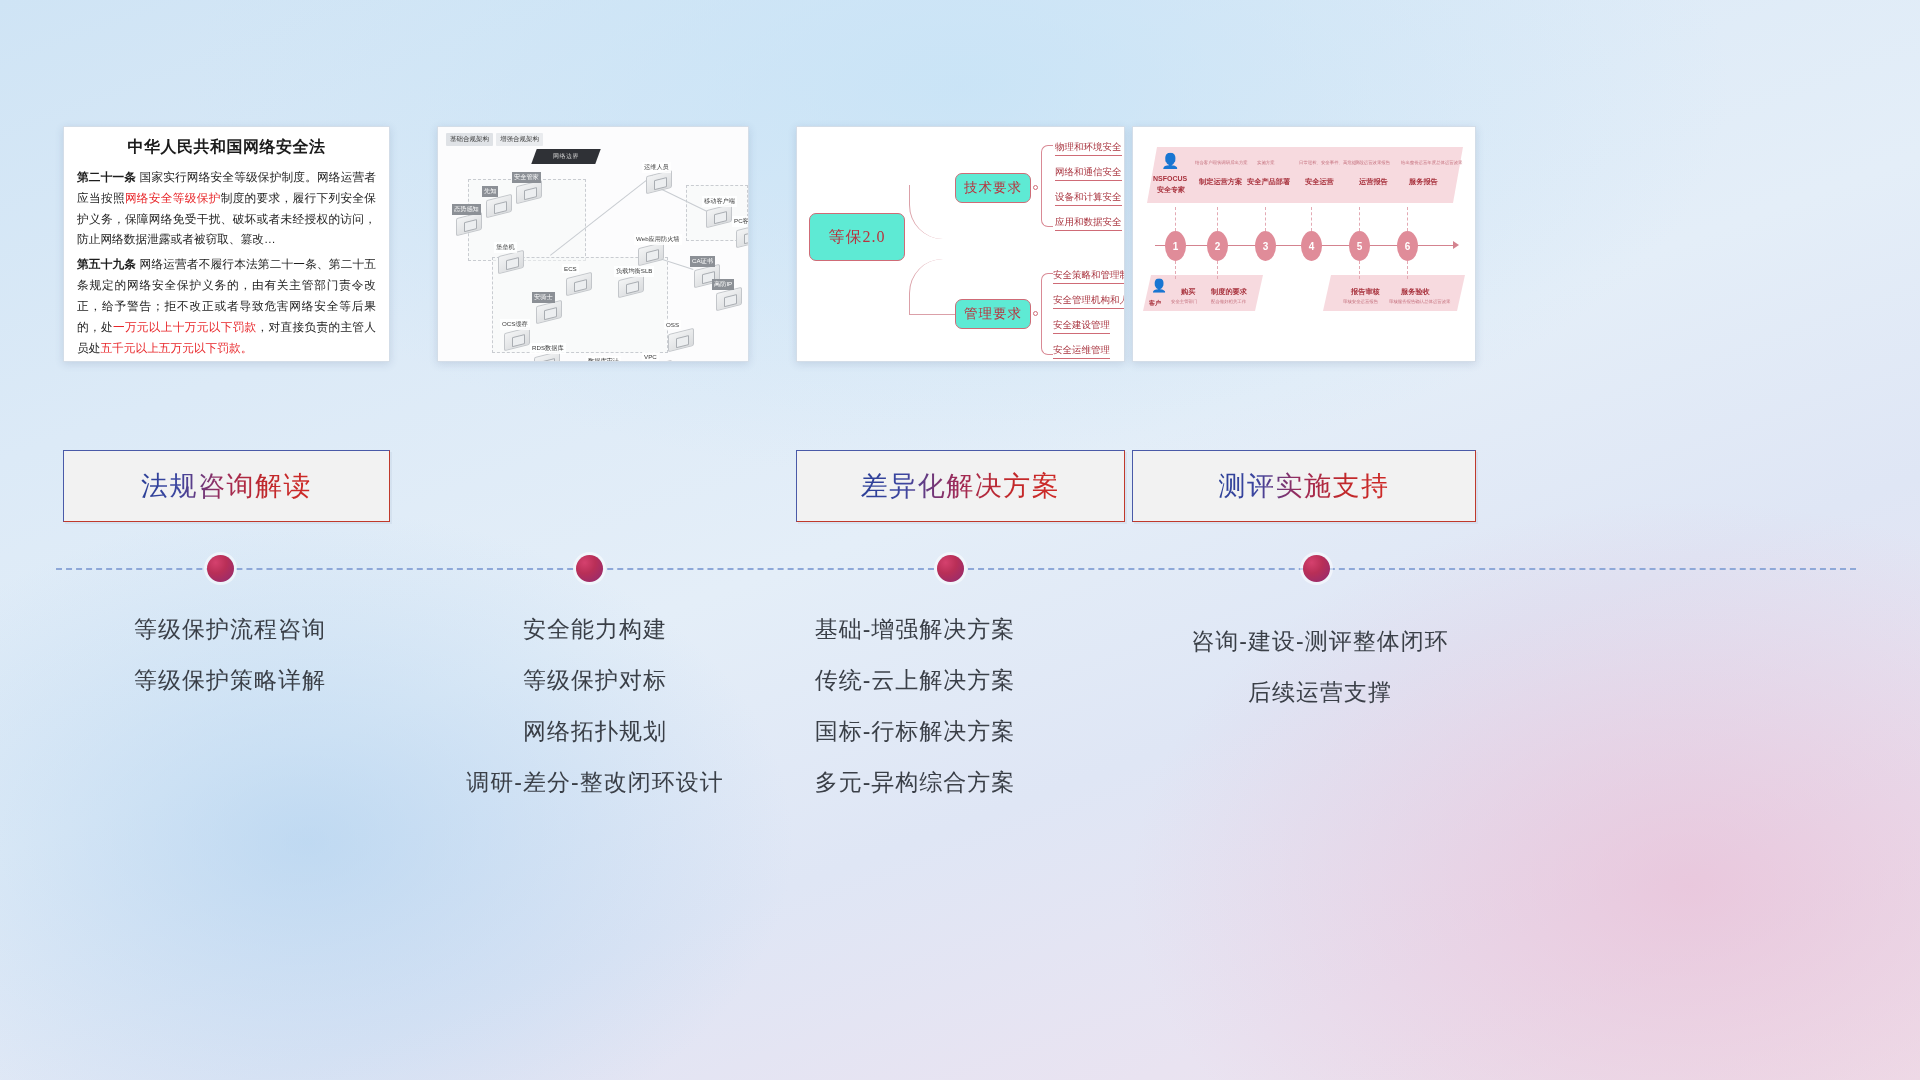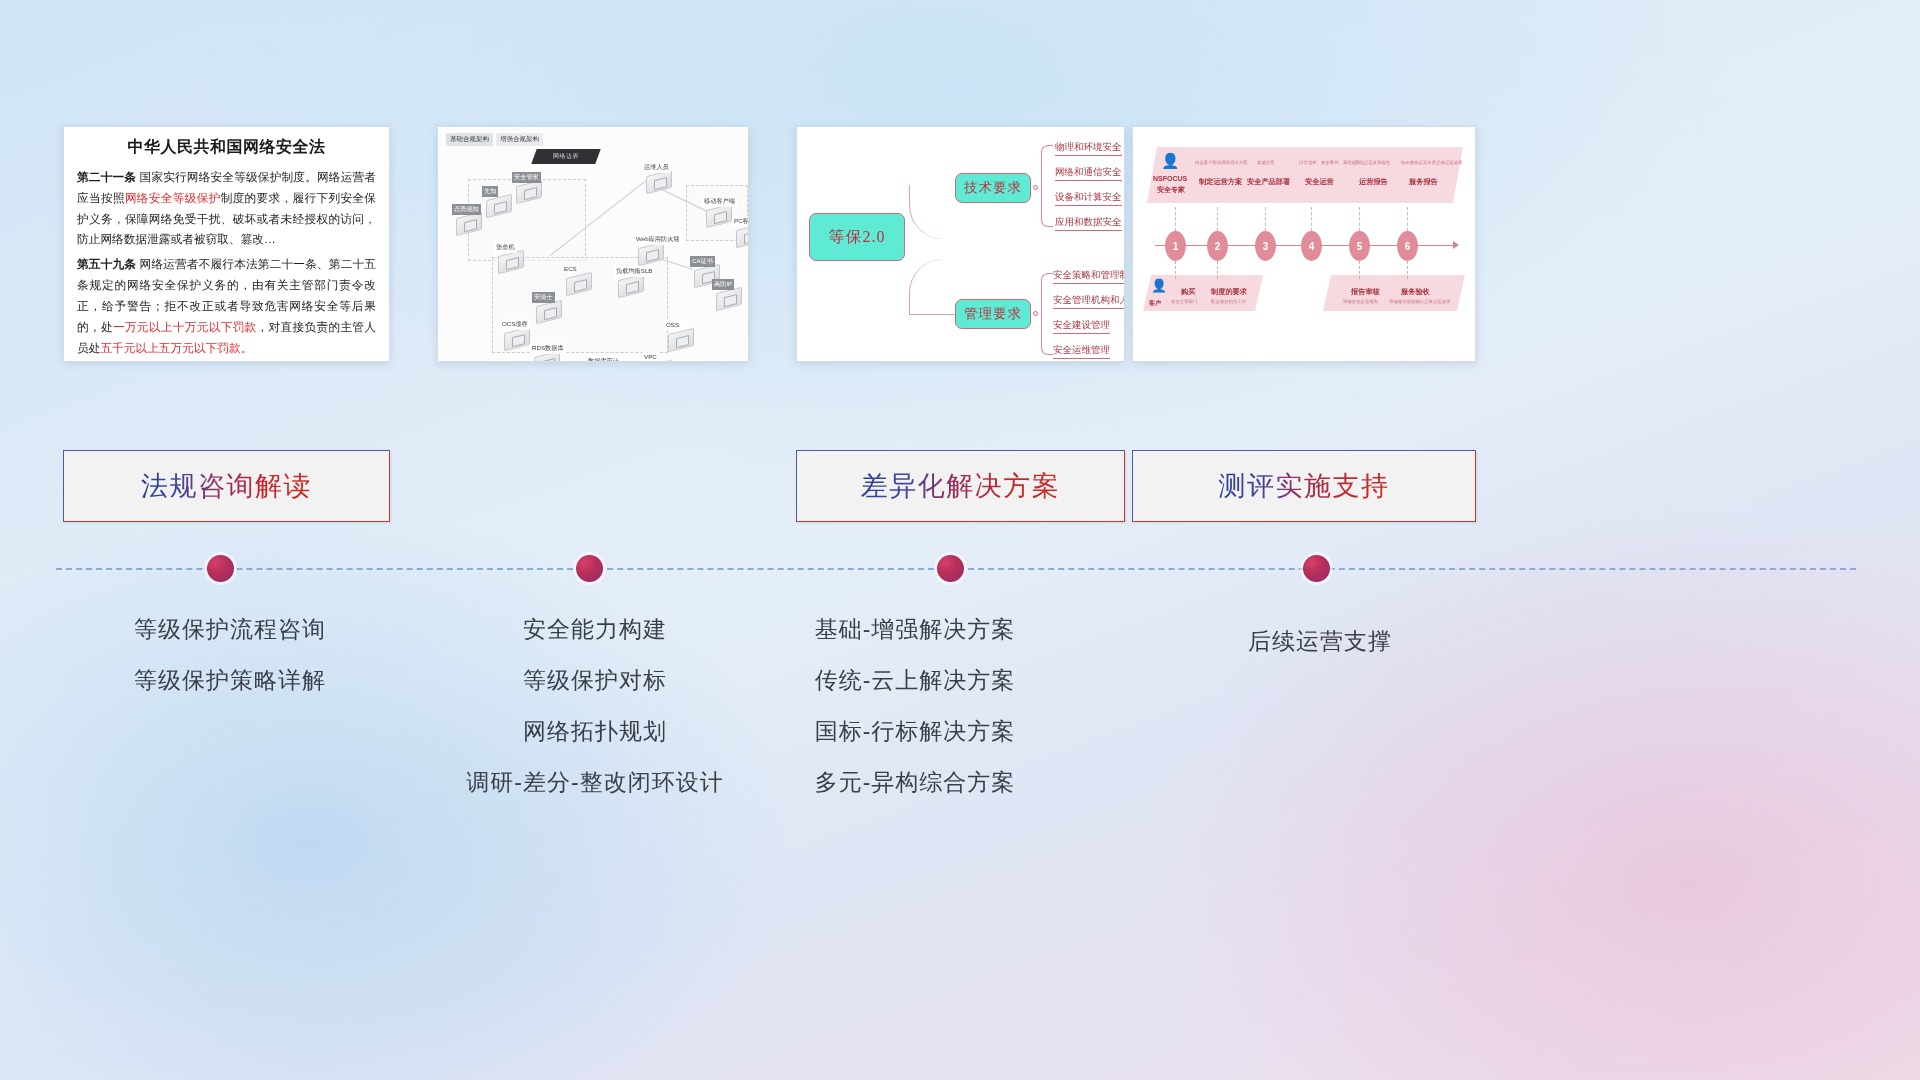--- a/index.html
+++ b/index.html
@@ -353,17 +353,18 @@
       <li>网络拓扑规划</li>
       <li>调研-差分-整改闭环设计</li>
     </ul>
     <ul class="list l3">
       <li>基础-增强解决方案</li>
       <li>传统-云上解决方案</li>
       <li>国标-行标解决方案</li>
       <li>多元-异构综合方案</li>
     </ul>
     <ul class="list l4" style="top:12px;position:absolute;">
+      <li>咨询-建设-测评整体闭环</li>
       <li>后续运营支撑</li>
     </ul>
   </div>
 
 </div>
 
 </body></html>

